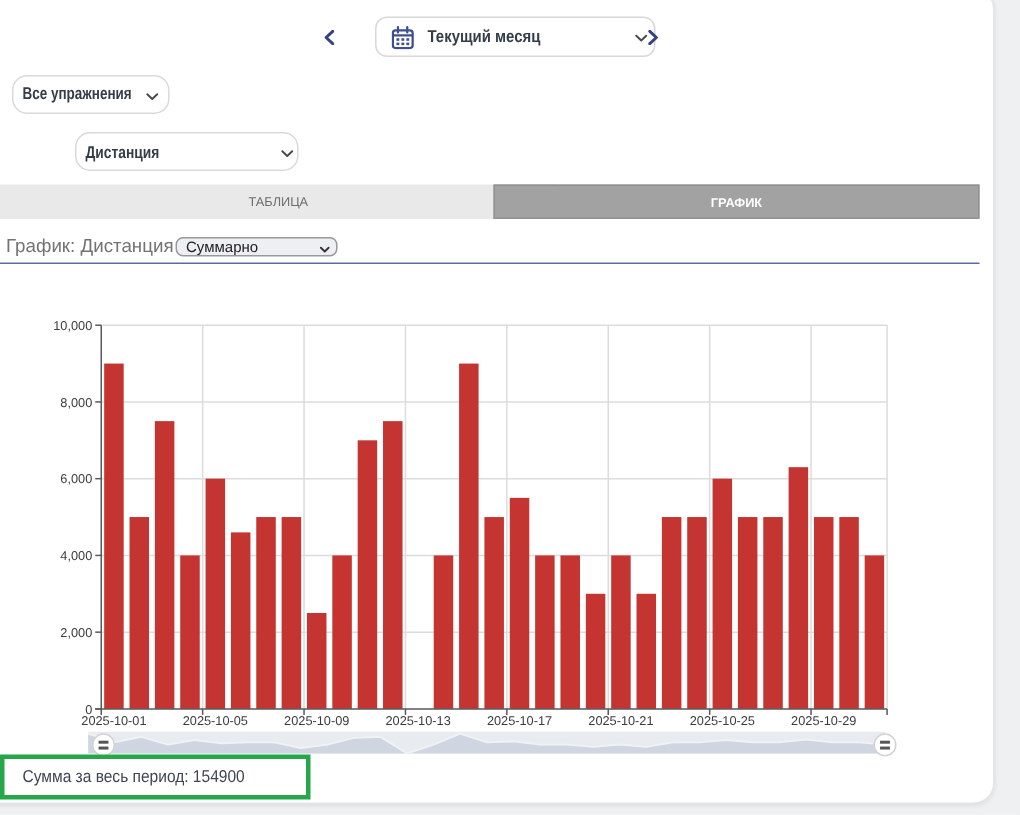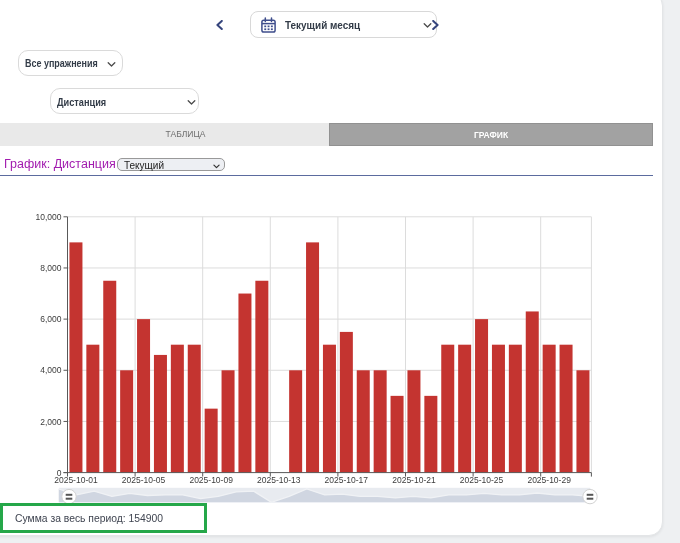--- a/index.html
+++ b/index.html
@@ -17,21 +17,21 @@
     border-radius:10px; }
   .selbox .label { position:absolute; left:5.5px; font-size:11.5px; font-weight:bold;
     color:#333c48; line-height:12px; transform-origin:0 50%; white-space:nowrap; }
   #tab1 { position:absolute; left:0; top:123px; width:371px; height:22.5px;
     background:#e9e9e9; color:#6e6e6e; font-size:8.5px; text-align:center;
     line-height:23px; }
   #tab2 { position:absolute; left:329px; top:123px; width:324px; height:23px;
     background:#a2a2a2; border:1px solid #919191; color:#fff; font-size:8.5px;
     font-weight:bold; text-align:center; line-height:22.5px; }
   #heading { position:absolute; left:4px; top:157.6px; font-size:12.5px;
-    color:#a21caf; line-height:13px; white-space:nowrap;text-align:right; }
+    color:#737373; line-height:13px; white-space:nowrap;text-align:right; }
   #sumsel { position:absolute; left:117px; top:157.8px; width:108px; height:13.4px;
     background:#edeff3; border:1px solid #999; border-radius:5px;
     font-size:10px; color:#222; }
   #sumsel span { position:absolute; left:6px; top:1px; line-height:11px; }
   #blueline { position:absolute; left:0; top:175px; width:653px; height:1px;
     background:#5b6b9e; }
   #greenbox { position:absolute; left:0px; top:503.3px; width:207px; height:30px;
     border:3.8px solid #25a749; background:#fff; }
   #greenbox span { position:absolute; left:11.5px; top:5.3px; font-size:11.5px;
     color:#3f4450; line-height:12px; white-space:nowrap; transform:scaleX(0.9);
@@ -61,39 +61,39 @@
   </svg>
   <span class="label">Текущий месяц</span>
   <svg style="position:absolute;right:4px;top:9px" width="9" height="9" viewBox="0 0 9 9">
     <polyline points="1.2,2.8 4.5,6 7.8,2.8" fill="none" stroke="#4a4a4a" stroke-width="1.3" stroke-linecap="round" stroke-linejoin="round"></polyline>
   </svg>
 </div>
 <svg style="position:absolute; left:431.5px; top:20px;" width="7" height="10" viewBox="0 0 7 10">
   <polyline points="1.2,0.9 5.6,5 1.2,9.1" fill="none" stroke="#35447c" stroke-width="2" stroke-linecap="round" stroke-linejoin="round"></polyline>
 </svg>
 
-<div class="selbox" style="left:18px; top:49.7px; width:105px; height:26.6px;">
+<div class="selbox" style="left:8px; top:49.7px; width:105px; height:26.6px;">
   <span class="label" style="top:6.5px; transform:scaleX(0.78);">Все упражнения</span>
   <svg style="position:absolute;right:6px;top:9px" width="9" height="9" viewBox="0 0 9 9">
     <polyline points="1.2,2.8 4.5,6 7.8,2.8" fill="none" stroke="#4a4a4a" stroke-width="1.3" stroke-linecap="round" stroke-linejoin="round"></polyline>
   </svg>
 </div>
 <div class="selbox" style="left:6px; top:88px; width:149px; height:26.4px;margin-left:44px;">
   <span class="label" style="top:6.5px; transform:scaleX(0.8);">Дистанция</span>
   <svg style="position:absolute;right:2px;top:9px" width="9" height="9" viewBox="0 0 9 9">
     <polyline points="1.2,2.8 4.5,6 7.8,2.8" fill="none" stroke="#4a4a4a" stroke-width="1.3" stroke-linecap="round" stroke-linejoin="round"></polyline>
   </svg>
 </div>
 
 <div id="tab1">ТАБЛИЦА</div>
 <div id="tab2">ГРАФИК</div>
 
 <div id="heading">График: Дистанция</div>
 <div id="sumsel">
-  <span>Текущий</span>
+  <span>Суммарно</span>
   <svg style="position:absolute;right:4.5px;top:4px" width="7" height="7" viewBox="0 0 9 9">
     <polyline points="1.2,2.8 4.5,6 7.8,2.8" fill="none" stroke="#333" stroke-width="1.6" stroke-linecap="round" stroke-linejoin="round"></polyline>
   </svg>
 </div>
 <div id="blueline"></div>
 
 <svg id="chart" style="position:absolute;left:0;top:0" width="680" height="543" viewBox="0 0 680 543" font-family="Liberation Sans, sans-serif">
 <line x1="67.5" y1="421.44" x2="591.4" y2="421.44" stroke="#dcdcdc" stroke-width="1"></line>
 <line x1="67.5" y1="370.28" x2="591.4" y2="370.28" stroke="#dcdcdc" stroke-width="1"></line>
 <line x1="67.5" y1="319.12" x2="591.4" y2="319.12" stroke="#dcdcdc" stroke-width="1"></line>

